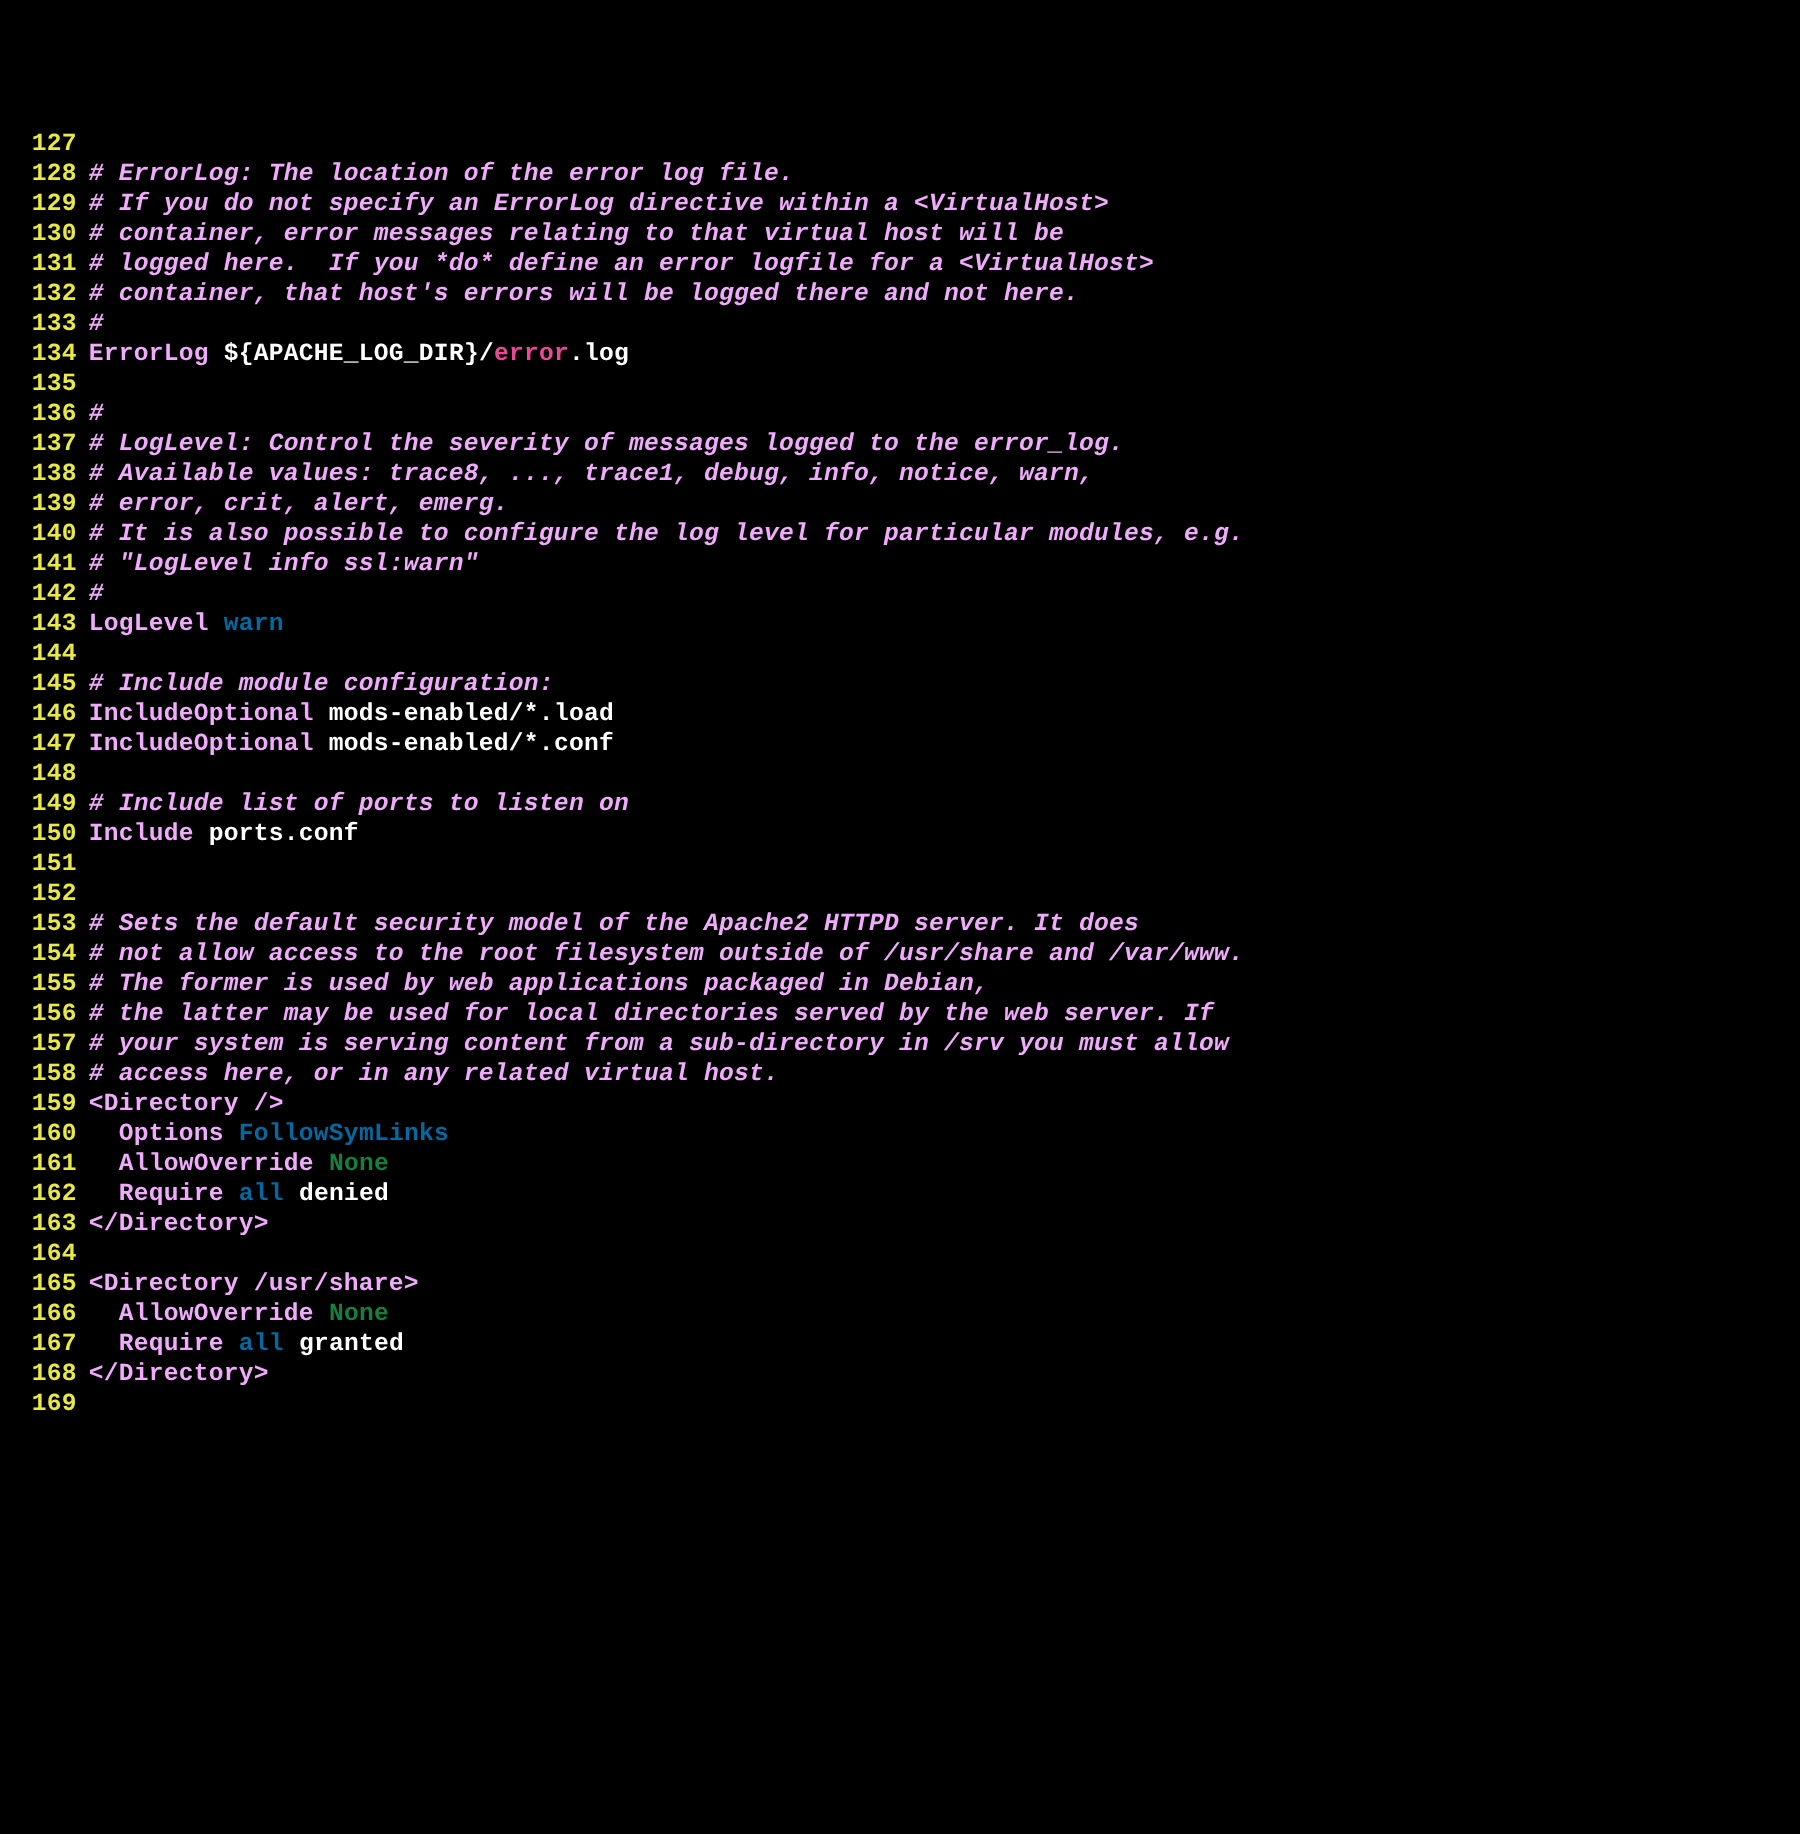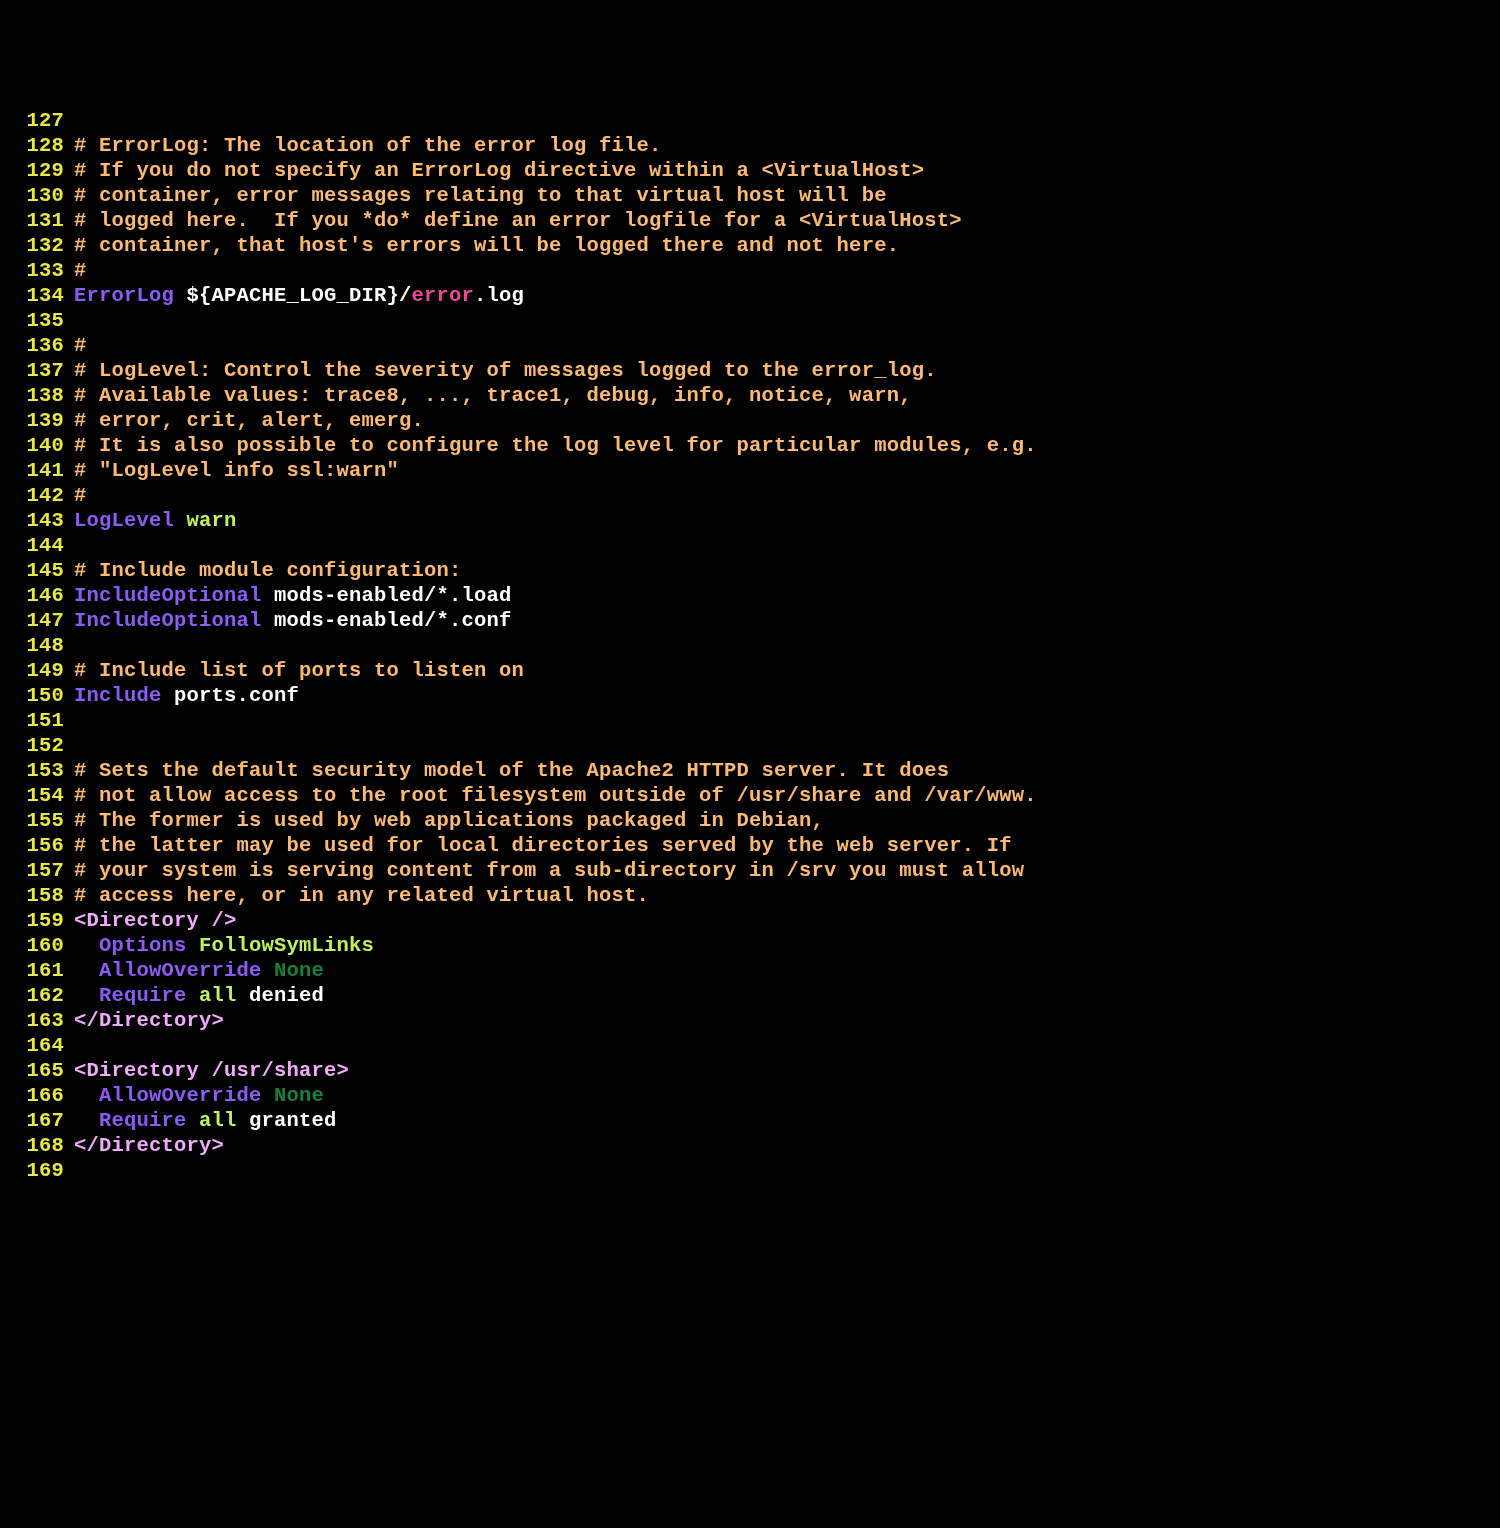--- a/index.html
+++ b/index.html
@@ -17,25 +17,25 @@
   .row { display: flex; }
   .ln {
     color: #e8e846;
     width: 52px;
     text-align: right;
     margin-right: 10px;
     flex-shrink: 0;
     user-select: none;
   }
   .code { flex: 1; }
-  .cm { color: #fdba74; }          
-  .dir { color: #8b5cf6; }         
+  .cm { color: #f0abfc; font-style: italic; }          
+  .dir { color: #f0abfc; }         
   .var { color: #ffffff; text-align: right; }         
   .path { color: #ec4899; }        
-  .val { color: #bef264; }         
+  .val { color: #0369a1; }         
   .tag { color: #f0abfc; }         
   .plain { color: #e0e0e0; }
   .none { color: #15803d; }
 </style>
 </head>
 <body>
 
 
 
 <div id="editor"><div class="row"><span class="ln">127</span><span class="code"></span></div><div class="row"><span class="ln">128</span><span class="code"><span class="cm"># ErrorLog: The location of the error log file.</span></span></div><div class="row"><span class="ln">129</span><span class="code"><span class="cm"># If you do not specify an ErrorLog directive within a &lt;VirtualHost&gt;</span></span></div><div class="row"><span class="ln">130</span><span class="code"><span class="cm"># container, error messages relating to that virtual host will be</span></span></div><div class="row"><span class="ln">131</span><span class="code"><span class="cm"># logged here.  If you *do* define an error logfile for a &lt;VirtualHost&gt;</span></span></div><div class="row"><span class="ln">132</span><span class="code"><span class="cm"># container, that host's errors will be logged there and not here.</span></span></div><div class="row"><span class="ln">133</span><span class="code"><span class="cm">#</span></span></div><div class="row"><span class="ln">134</span><span class="code"><span class="dir">ErrorLog</span><span class="var"> ${APACHE_LOG_DIR}/</span><span class="path">error</span><span class="var">.log</span></span></div><div class="row"><span class="ln">135</span><span class="code"></span></div><div class="row"><span class="ln">136</span><span class="code"><span class="cm">#</span></span></div><div class="row"><span class="ln">137</span><span class="code"><span class="cm"># LogLevel: Control the severity of messages logged to the error_log.</span></span></div><div class="row"><span class="ln">138</span><span class="code"><span class="cm"># Available values: trace8, ..., trace1, debug, info, notice, warn,</span></span></div><div class="row"><span class="ln">139</span><span class="code"><span class="cm"># error, crit, alert, emerg.</span></span></div><div class="row"><span class="ln">140</span><span class="code"><span class="cm"># It is also possible to configure the log level for particular modules, e.g.</span></span></div><div class="row"><span class="ln">141</span><span class="code"><span class="cm"># "LogLevel info ssl:warn"</span></span></div><div class="row"><span class="ln">142</span><span class="code"><span class="cm">#</span></span></div><div class="row"><span class="ln">143</span><span class="code"><span class="dir">LogLevel</span><span class="plain"> </span><span class="val">warn</span></span></div><div class="row"><span class="ln">144</span><span class="code"></span></div><div class="row"><span class="ln">145</span><span class="code"><span class="cm"># Include module configuration:</span></span></div><div class="row"><span class="ln">146</span><span class="code"><span class="dir">IncludeOptional</span><span class="var"> mods-enabled/*.load</span></span></div><div class="row"><span class="ln">147</span><span class="code"><span class="dir">IncludeOptional</span><span class="var"> mods-enabled/*.conf</span></span></div><div class="row"><span class="ln">148</span><span class="code"></span></div><div class="row"><span class="ln">149</span><span class="code"><span class="cm"># Include list of ports to listen on</span></span></div><div class="row"><span class="ln">150</span><span class="code"><span class="dir">Include</span><span class="var"> ports.conf</span></span></div><div class="row"><span class="ln">151</span><span class="code"></span></div><div class="row"><span class="ln">152</span><span class="code"></span></div><div class="row"><span class="ln">153</span><span class="code"><span class="cm"># Sets the default security model of the Apache2 HTTPD server. It does</span></span></div><div class="row"><span class="ln">154</span><span class="code"><span class="cm"># not allow access to the root filesystem outside of /usr/share and /var/www.</span></span></div><div class="row"><span class="ln">155</span><span class="code"><span class="cm"># The former is used by web applications packaged in Debian,</span></span></div><div class="row"><span class="ln">156</span><span class="code"><span class="cm"># the latter may be used for local directories served by the web server. If</span></span></div><div class="row"><span class="ln">157</span><span class="code"><span class="cm"># your system is serving content from a sub-directory in /srv you must allow</span></span></div><div class="row"><span class="ln">158</span><span class="code"><span class="cm"># access here, or in any related virtual host.</span></span></div><div class="row"><span class="ln">159</span><span class="code"><span class="tag">&lt;Directory /&gt;</span></span></div><div class="row"><span class="ln">160</span><span class="code"><span class="plain">  </span><span class="dir">Options</span><span class="plain"> </span><span class="val">FollowSymLinks</span></span></div><div class="row"><span class="ln">161</span><span class="code"><span class="plain">  </span><span class="dir">AllowOverride</span><span class="plain"> </span><span class="none">None</span></span></div><div class="row"><span class="ln">162</span><span class="code"><span class="plain">  </span><span class="dir">Require</span><span class="plain"> </span><span class="val">all</span><span class="var"> denied</span></span></div><div class="row"><span class="ln">163</span><span class="code"><span class="tag">&lt;/Directory&gt;</span></span></div><div class="row"><span class="ln">164</span><span class="code"></span></div><div class="row"><span class="ln">165</span><span class="code"><span class="tag">&lt;Directory /usr/share&gt;</span></span></div><div class="row"><span class="ln">166</span><span class="code"><span class="plain">  </span><span class="dir">AllowOverride</span><span class="plain"> </span><span class="none">None</span></span></div><div class="row"><span class="ln">167</span><span class="code"><span class="plain">  </span><span class="dir">Require</span><span class="plain"> </span><span class="val">all</span><span class="var"> granted</span></span></div><div class="row"><span class="ln">168</span><span class="code"><span class="tag">&lt;/Directory&gt;</span></span></div><div class="row"><span class="ln">169</span><span class="code"></span></div></div>

